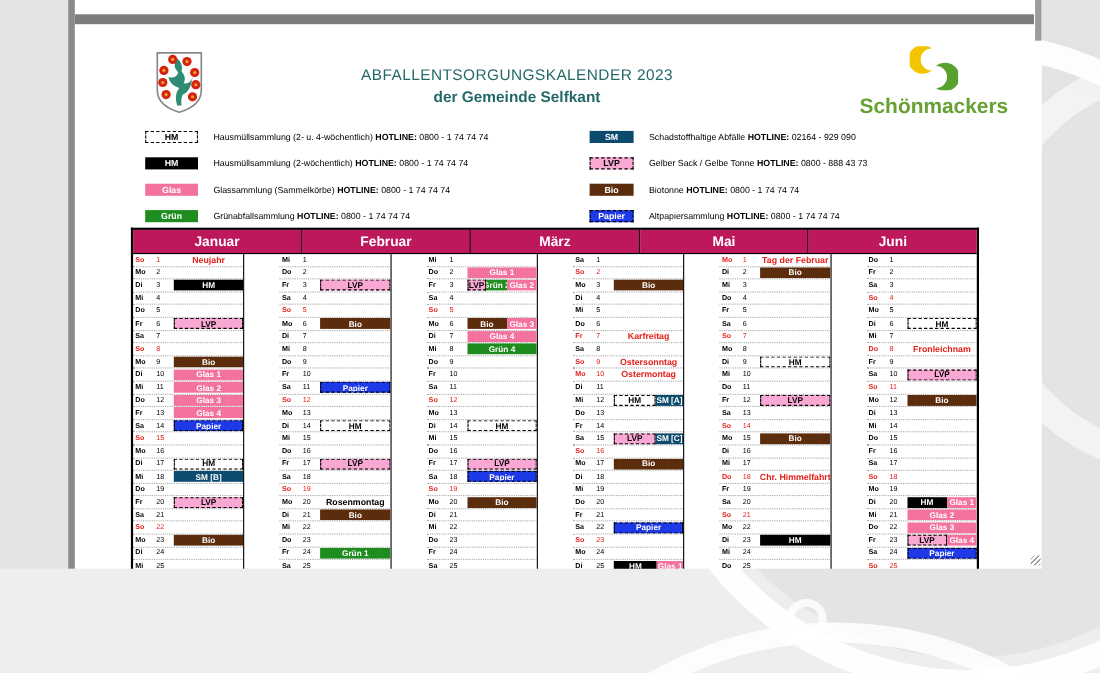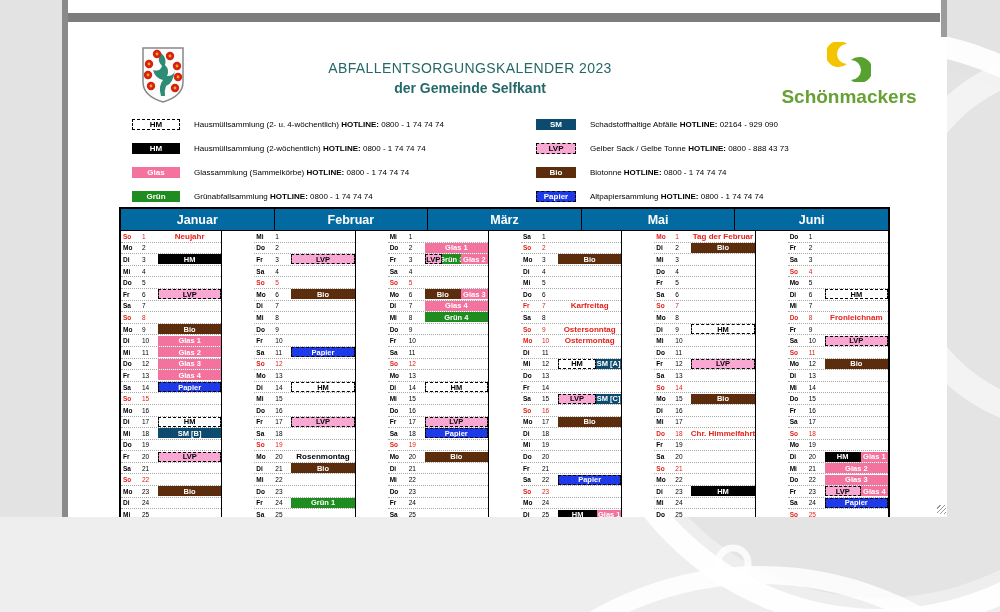--- a/index.html
+++ b/index.html
@@ -27,21 +27,21 @@
   .legend-row{display:flex;align-items:center;height:24px;}
   .swatch{display:inline-flex;align-items:center;justify-content:center;height:11px;
           font-size:8px;font-weight:bold;box-sizing:border-box;}
   #legend-left .swatch{width:48px;}
   #legend-right .swatch{width:40px;}
   .legend-text{font-size:8px;color:#000;margin-left:14px;white-space:nowrap;}
   .legend-text b{font-weight:bold;}
   
   #cal{position:absolute;left:51px;top:207px;width:771px;border:2px solid #000;border-bottom:none;box-sizing:border-box;}
   #cal-head{display:flex;height:21px;border-bottom:1.5px solid #000;}
-  .mh{flex:1;background:#0369a1;color:#fff;font-size:12.5px;font-weight:bold;
+  .mh{flex:1;background:#be185d;color:#fff;font-size:12.5px;font-weight:bold;
       display:flex;align-items:center;justify-content:center;border-right:1px solid #000;}
   .mh:last-child{border-right:none;}
   #cal-body{display:flex;gap:32px;}
   .mcol{flex:1;border-right:1px solid #000;min-width:0;}
   .mcol:last-child{border-right:none;}
   .drow{height:11.6px;box-sizing:border-box;border-bottom:1px dotted #a8a8a8;
         display:flex;align-items:center;overflow:hidden;}
   .wd{width:19px;padding-left:2px;font-size:6.5px;font-weight:bold;color:#000;flex:none;}
   .dnum{width:16px;font-size:6.5px;color:#000;flex:none;}
   .red .wd,.red .dnum{color:#e3211a;}

